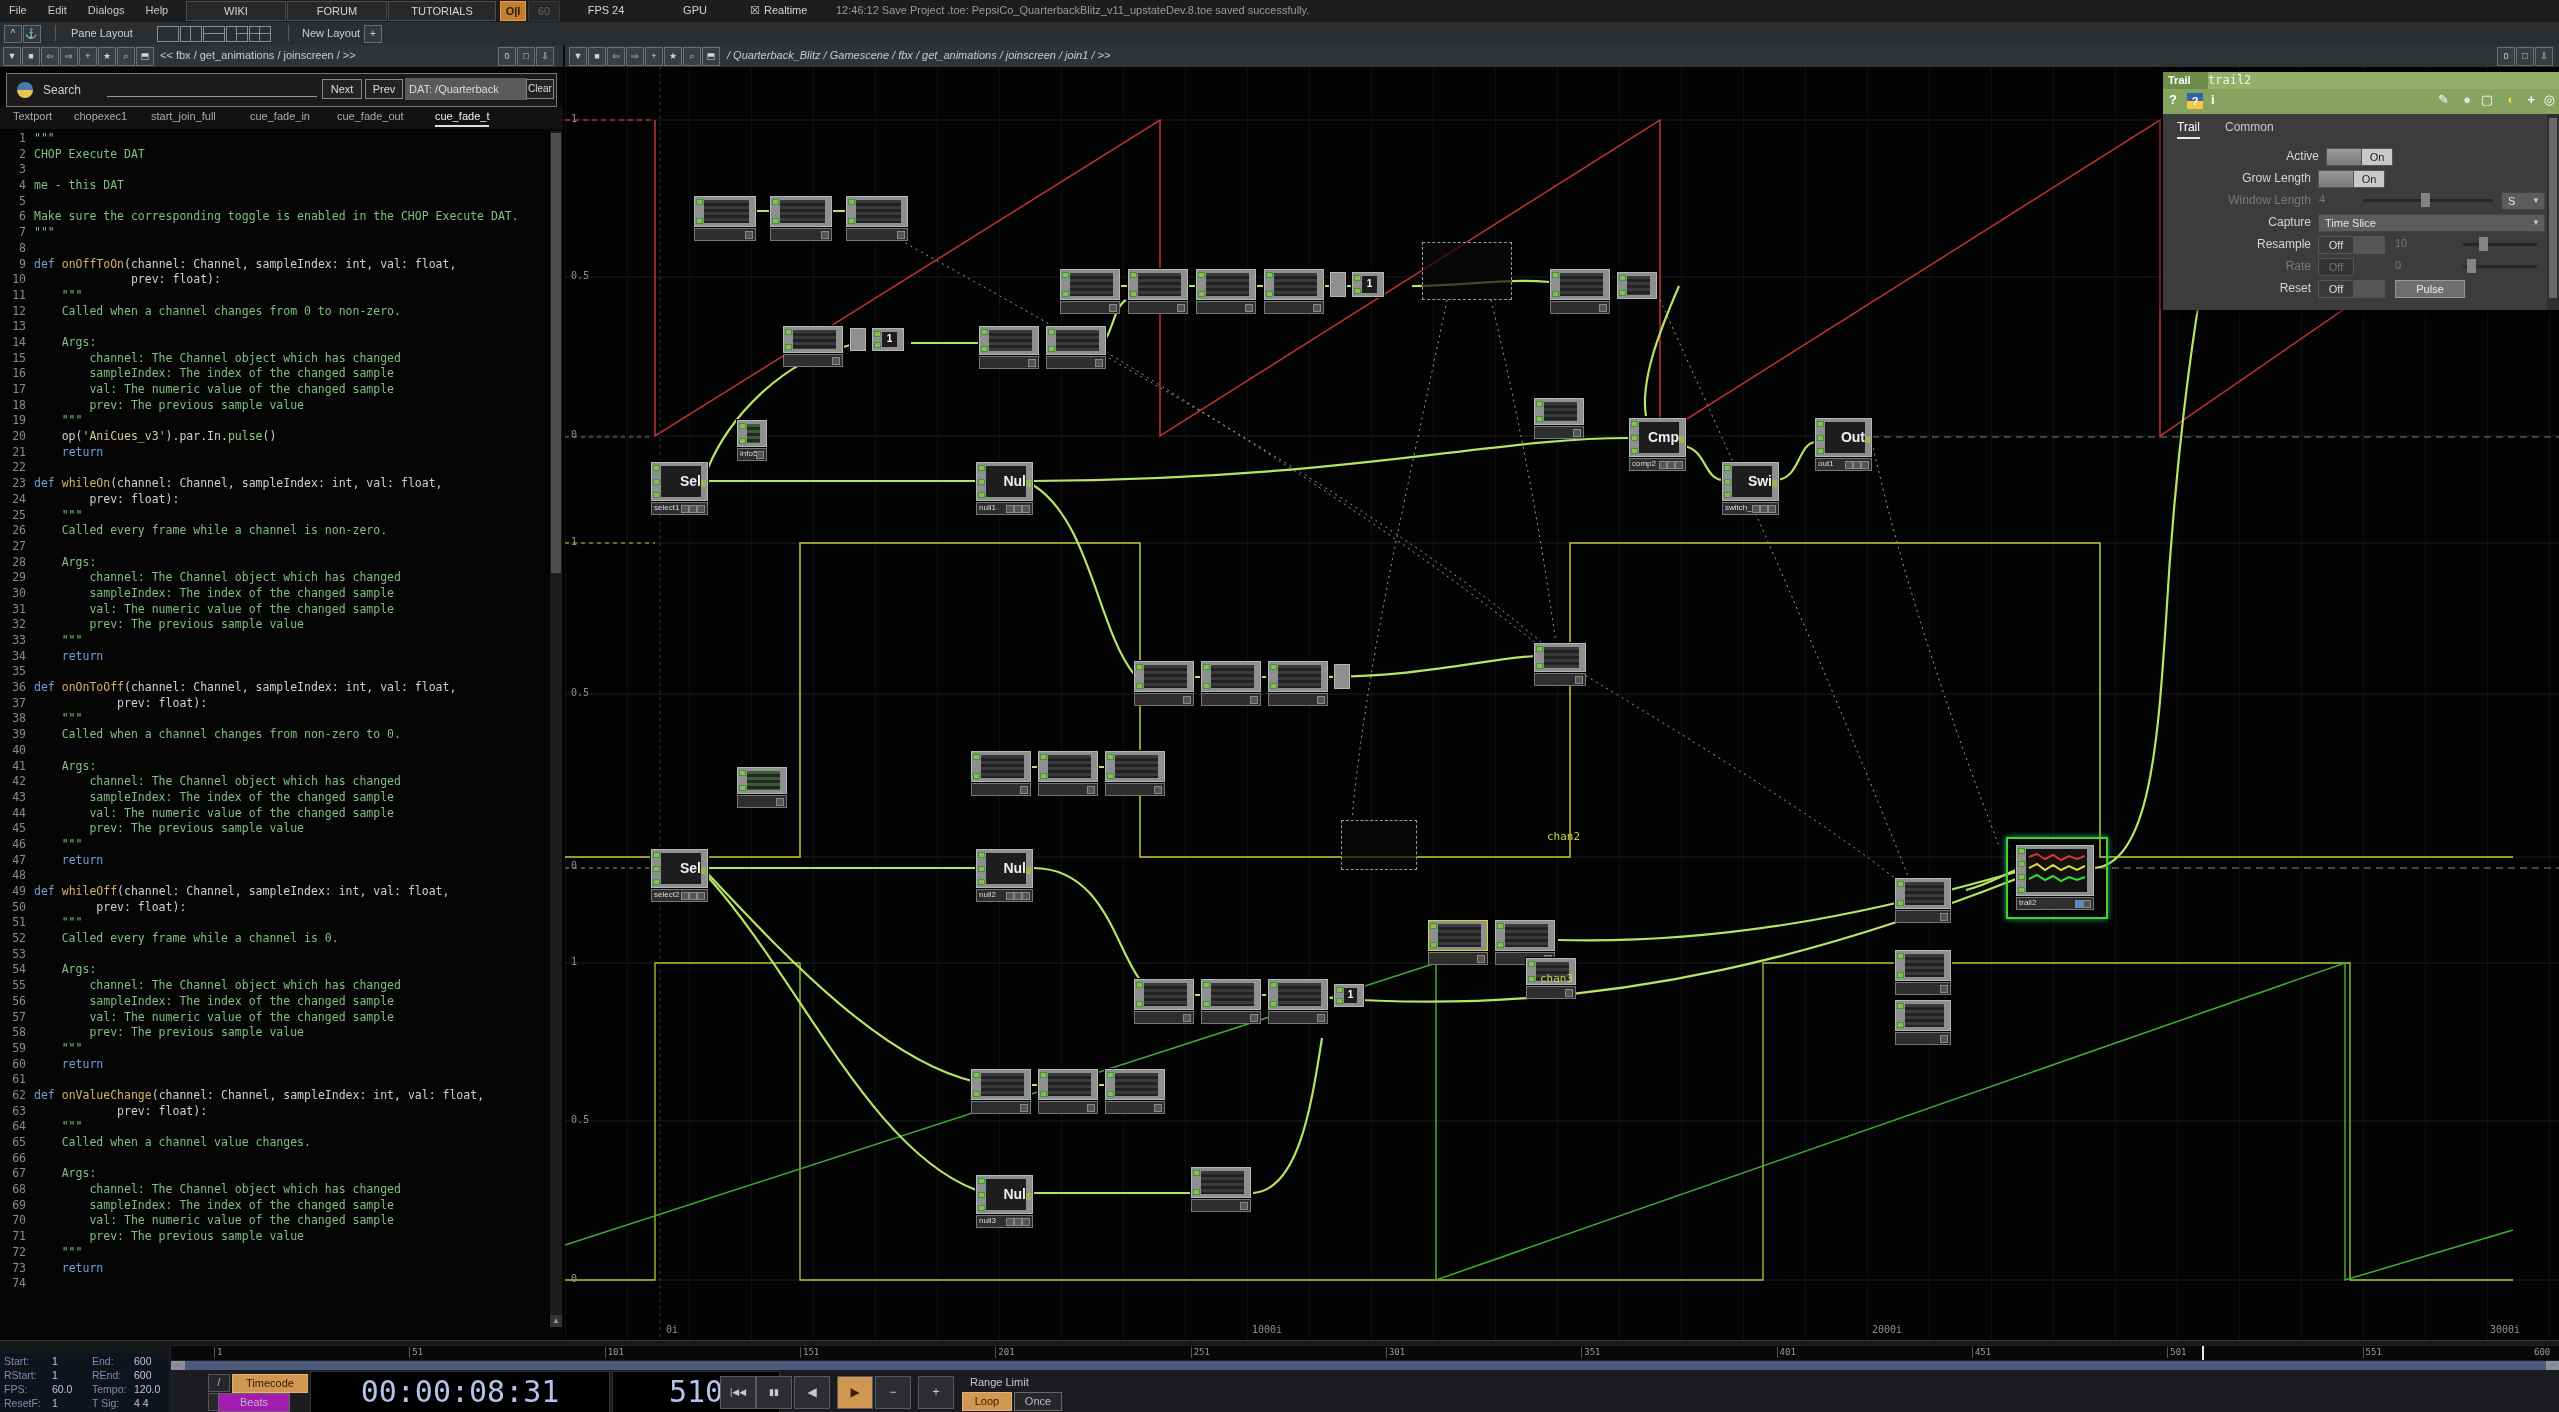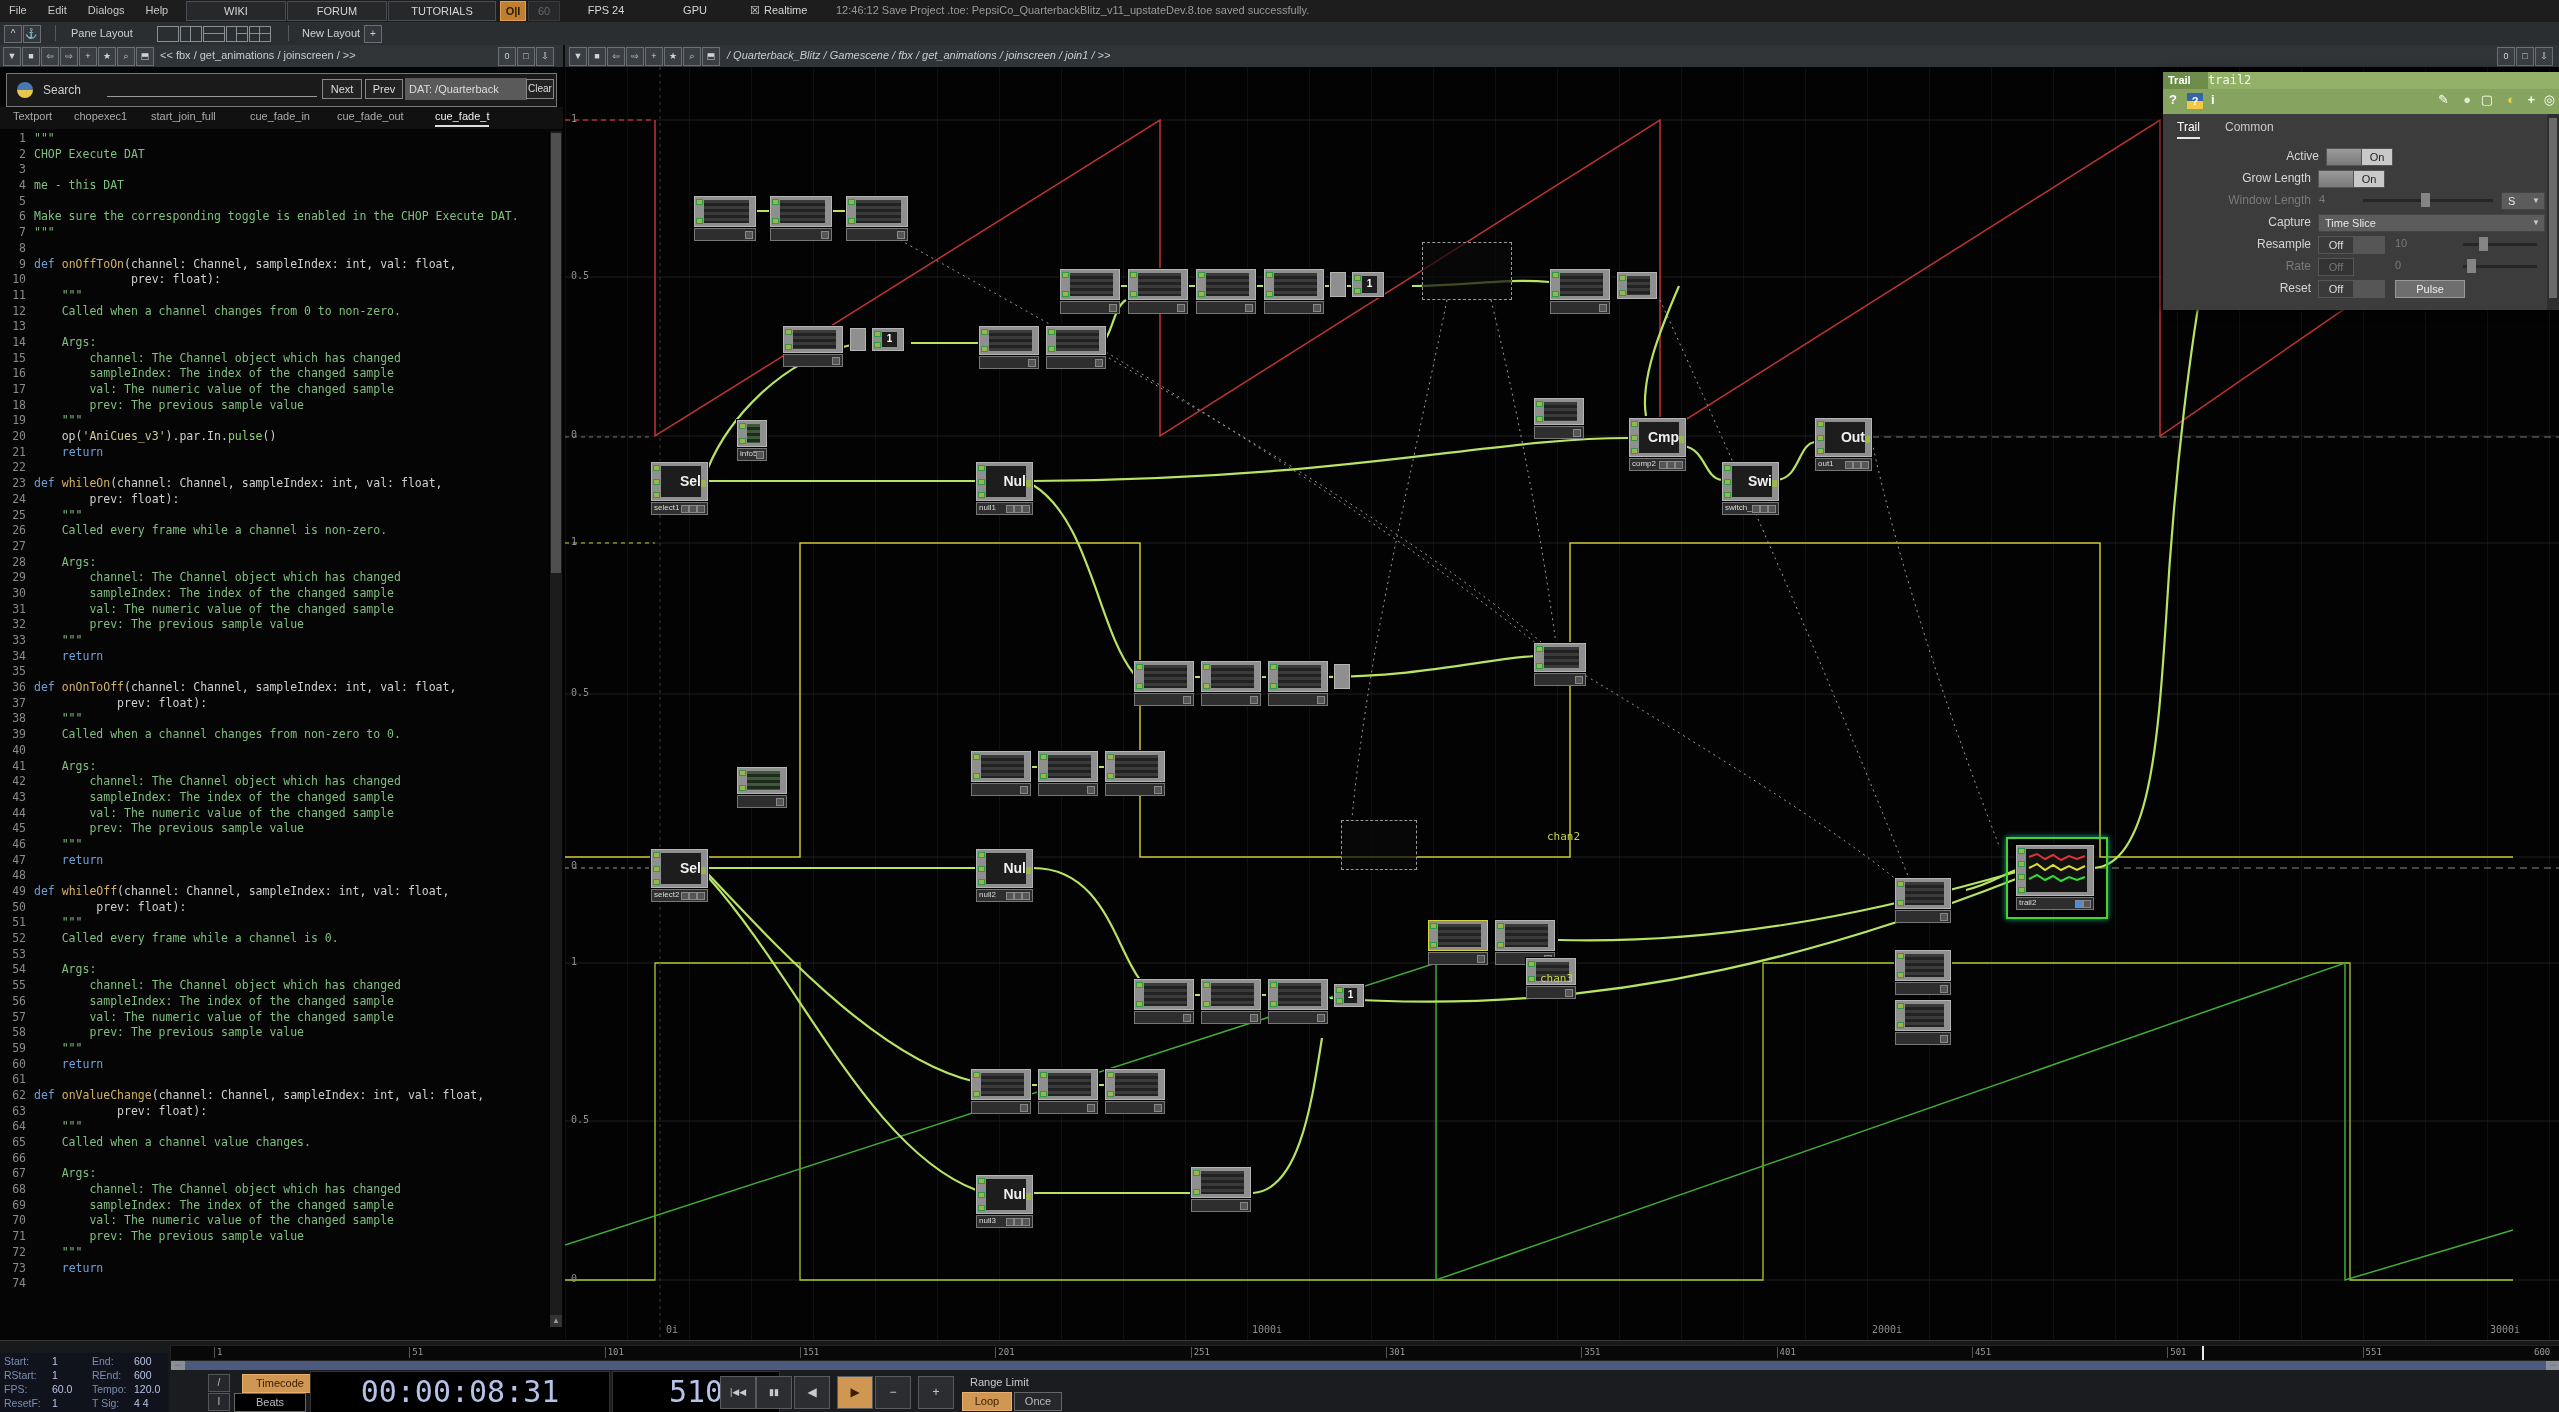--- a/index.html
+++ b/index.html
@@ -1041,22 +1041,22 @@
         <div class="rtick" style="left: 2361px; border-left: none;">600</div>
         <div id="playhead" style="left: 2031.41px;"></div>
       </div>
     <div id="rangebar">
       <div class="rhandle" style="left:0;">⋯</div>
       <div class="rhandle" style="right:0;">⋯</div>
     </div>
     <div id="transport">
       <div class="tp-sm" style="left:38px;top:4px;">/</div>
       <div class="tp-sm" style="left:38px;top:23px;">I</div>
-      <div class="tp-tc orange" style="left:62px;top:4px;width:74px;margin-left:10px;">Timecode</div>
-      <div class="tp-tc" style="left:64px;top:23px;width:70px;background:#000000;color:#bbb;">Beats</div>
+      <div class="tp-tc orange" style="left:62px;top:4px;width:74px;">Timecode</div>
+      <div class="tp-tc" style="left:48px;top:23px;width:70px;background:#a21caf;color:#bbb;">Beats</div>
       <div id="tc-display" style="left:140px;width:298px;">00:00:08:31</div>
       <div id="fr-display" style="left:442px;width:166px;">510</div>
       <div class="tbtn" style="left:550px;font-size:9px;">|◀◀</div>
       <div class="tbtn" style="left:586px;font-size:9px;">▮▮</div>
       <div class="tbtn" style="left:624px;">◀</div>
       <div class="tbtn play" style="left:667px;">▶</div>
       <div class="tbtn" style="left:705px;">−</div>
       <div class="tbtn" style="left:748px;">+</div>
       <div class="abs" style="left:800px;top:6px;font-size:11px;color:#c9c9c9;">Range Limit</div>
       <div class="tp-tc orange" style="left:792px;top:22px;width:48px;">Loop</div>

